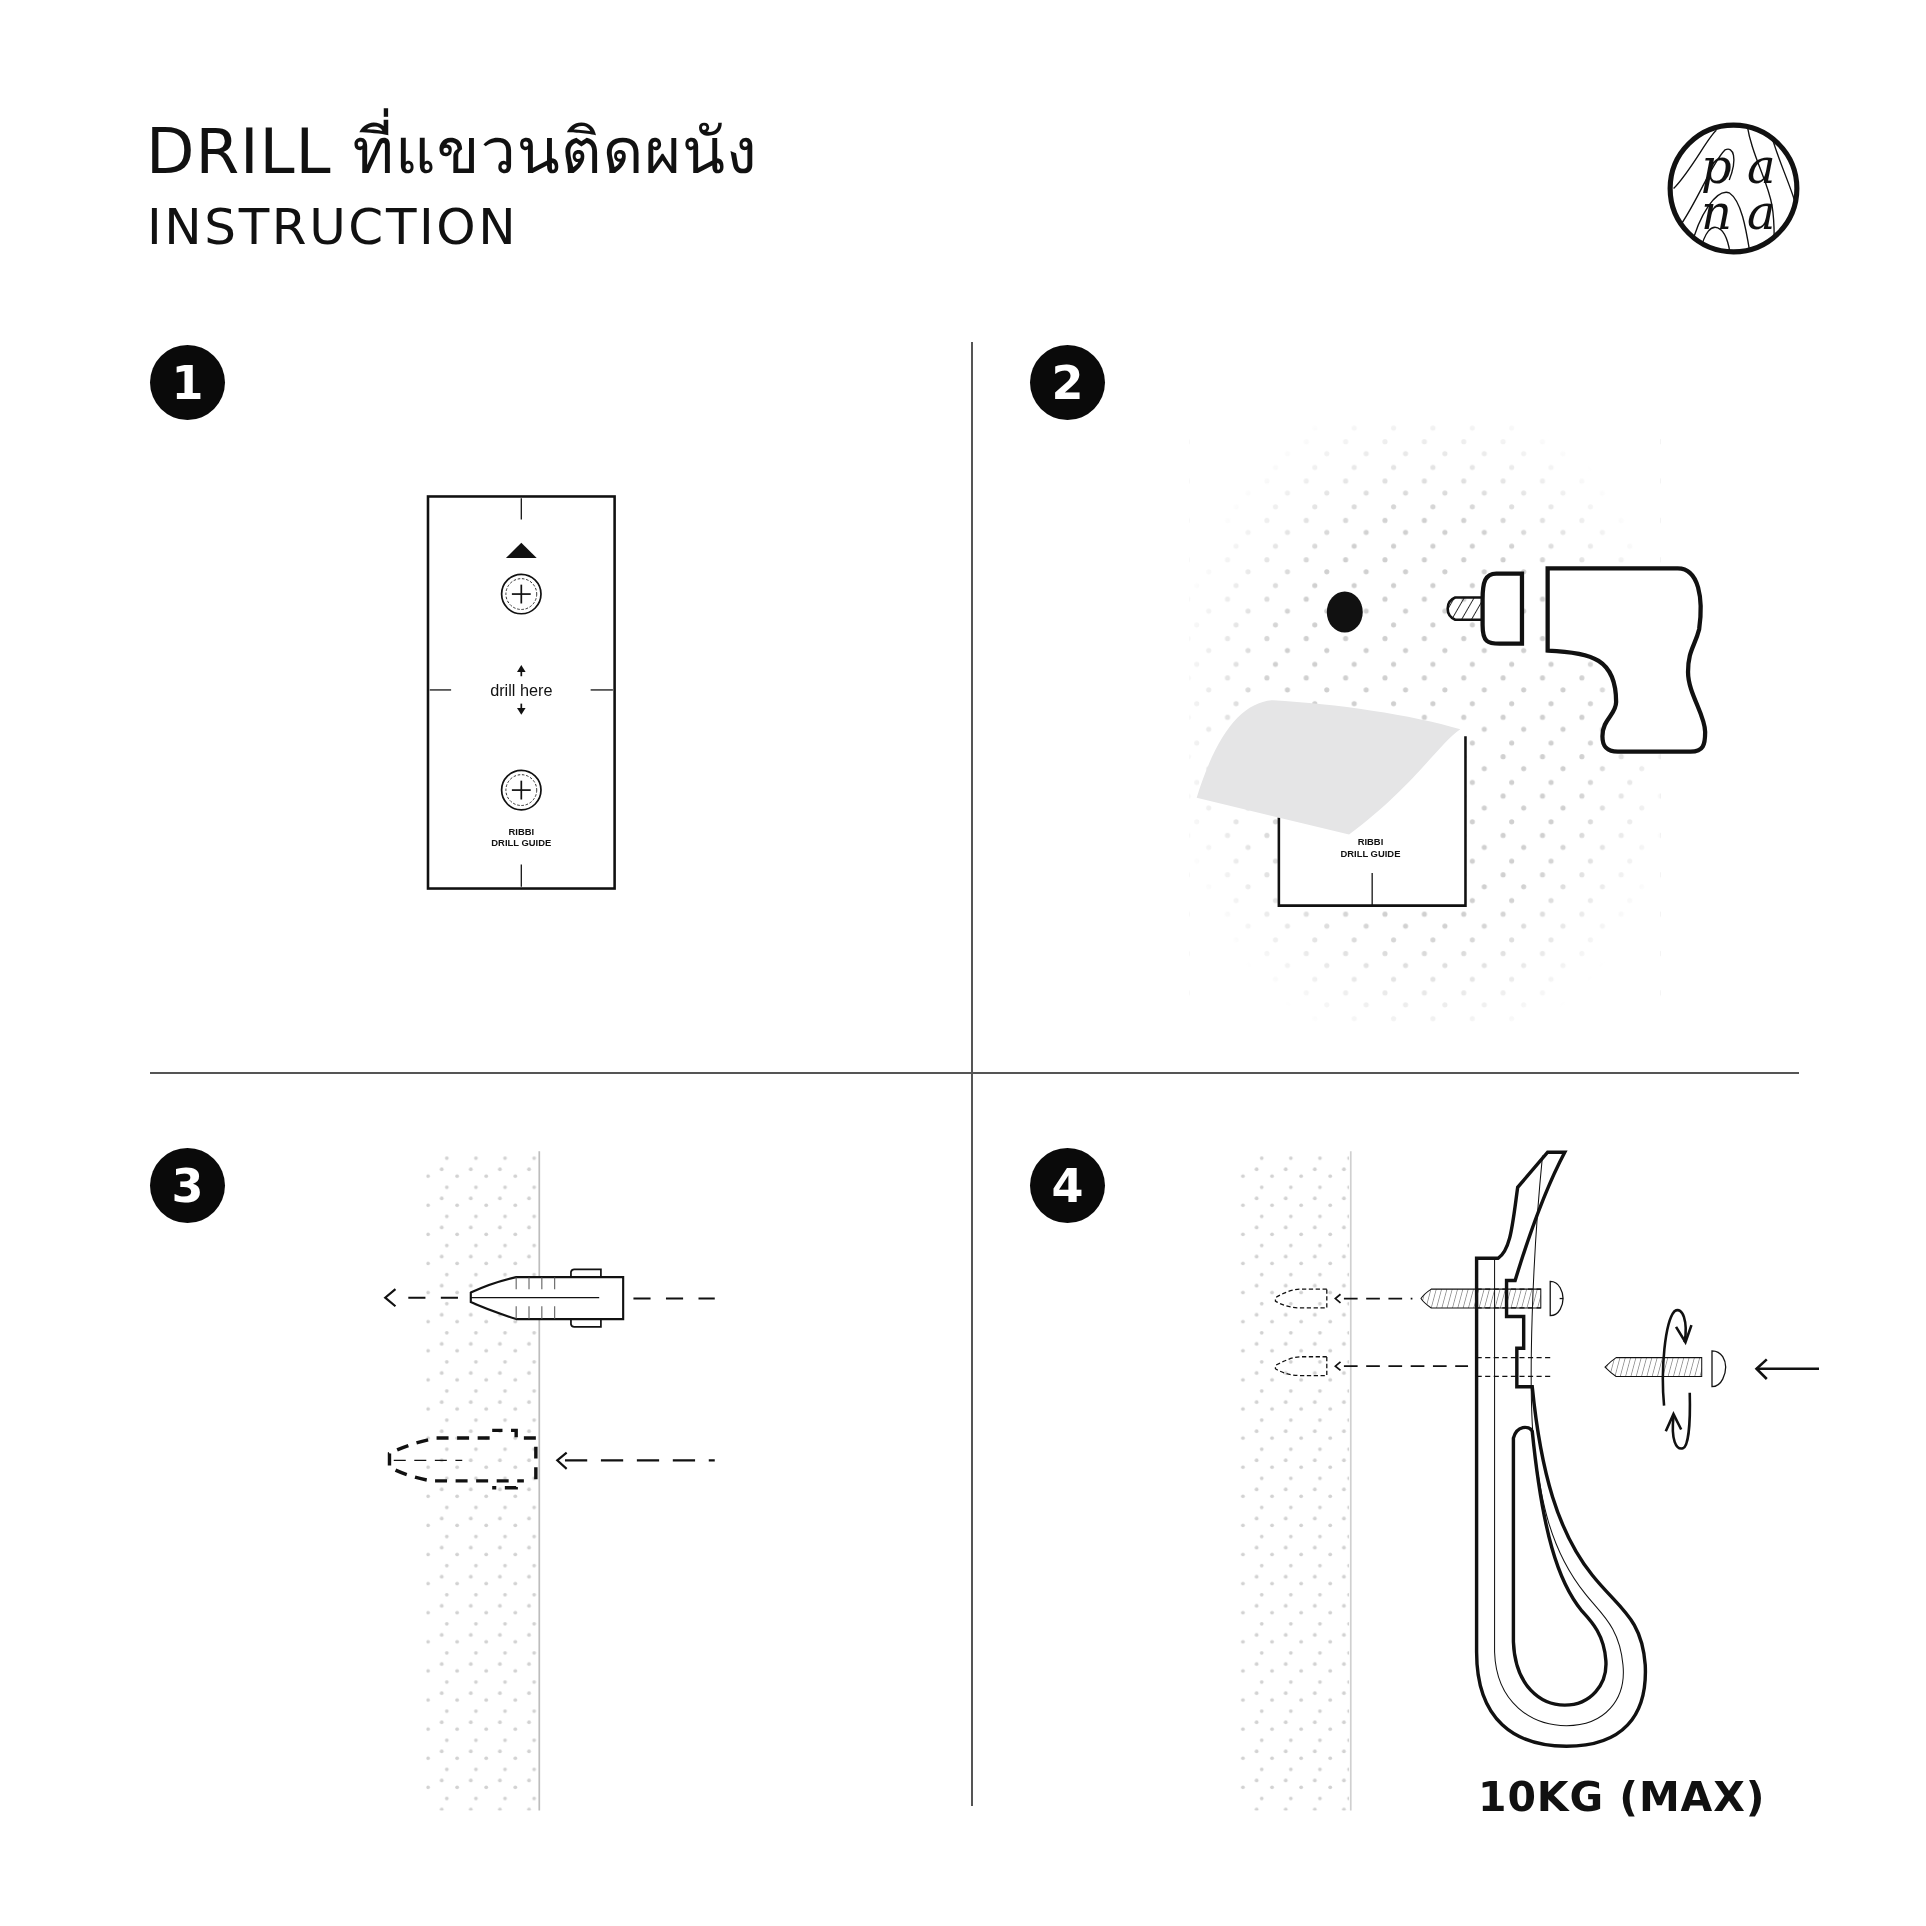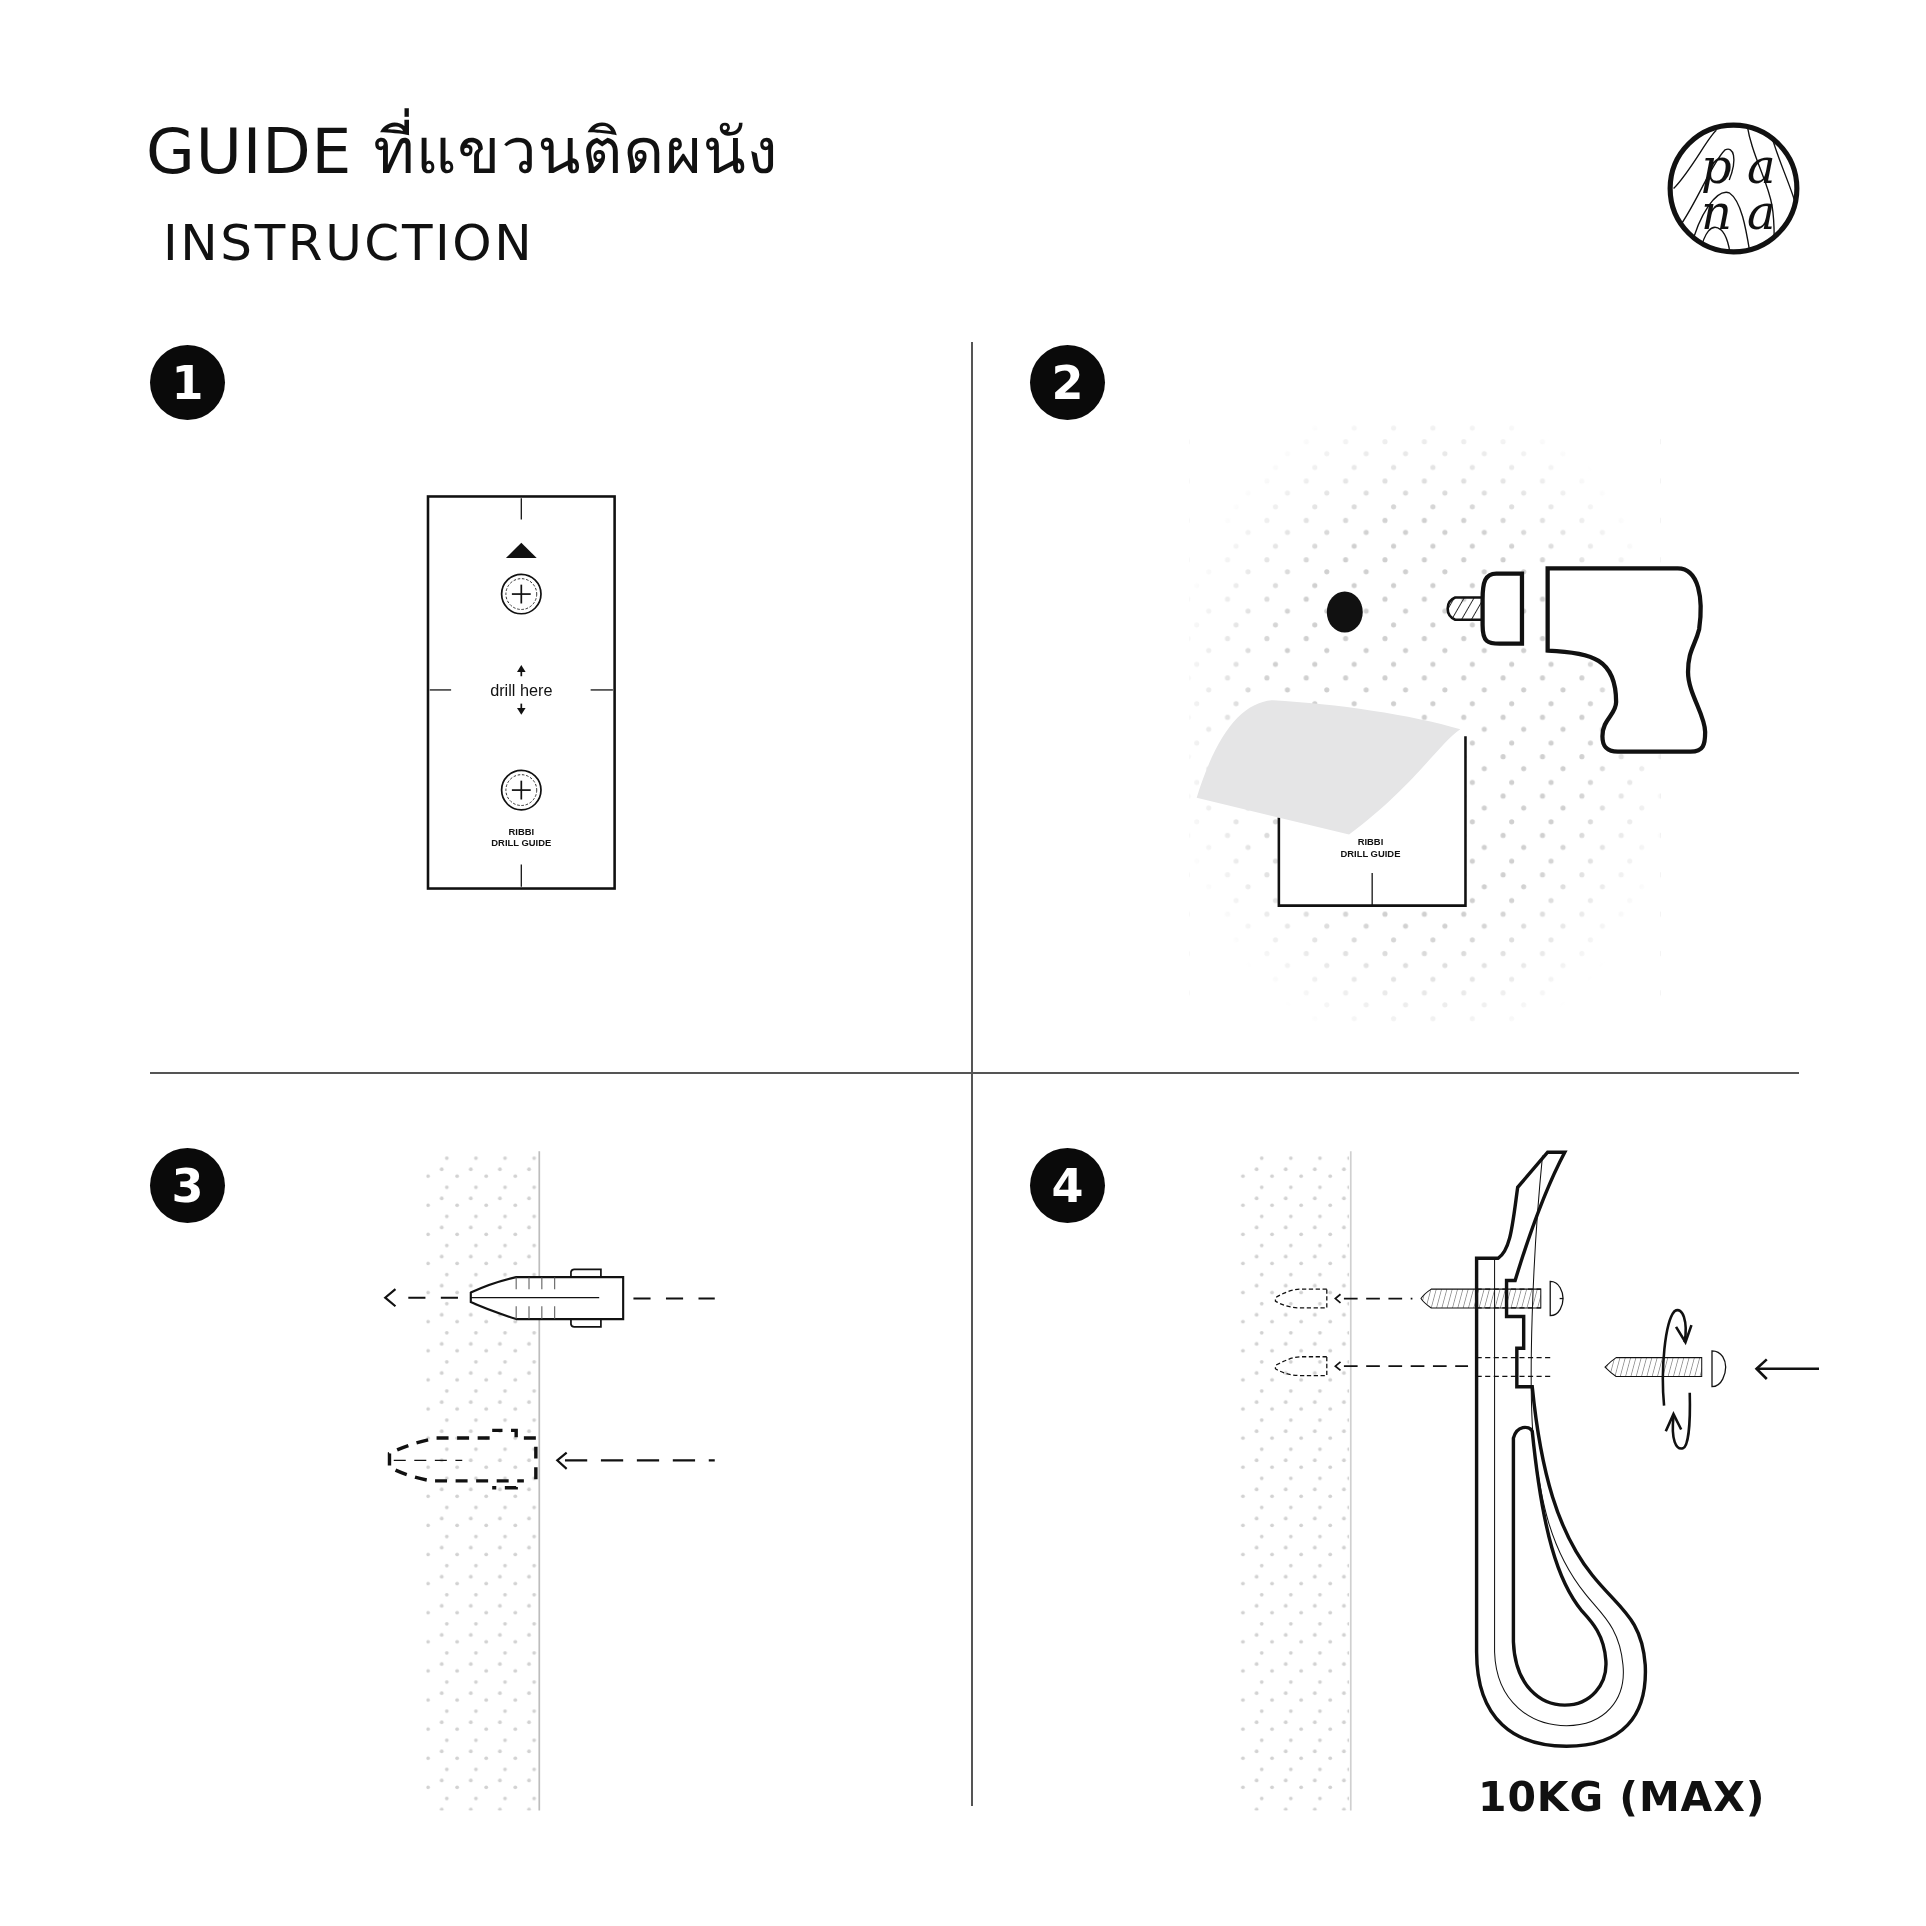--- a/index.html
+++ b/index.html
@@ -1,38 +1,38 @@
 <!DOCTYPE html>
 <html style="font-size:13.7px"><head>
 <meta charset="utf-8">
 <style>
   html, body { margin: 0; padding: 0; background: #ffffff; }
   body { width: 1926px; height: 1926px; position: relative; overflow: hidden;
          font-family: "Liberation Sans", "DejaVu Sans", sans-serif; color: #111; }
   .title { position: absolute; left: 146px; top: 120px; font-size: 63px; font-weight: 500;
            letter-spacing: 0.9px; line-height: 1; margin: 0; font-family: "DejaVu Sans", sans-serif; }
   .subtitle { position: absolute; left: 147px; top: 202px; font-size: 50px; font-weight: 400;
-              letter-spacing: 2.6px; line-height: 1; margin: 16px; font-family: "DejaVu Sans", sans-serif; }
+              letter-spacing: 2.6px; line-height: 1; margin: 0; font-family: "DejaVu Sans", sans-serif; }
   .logo { position: absolute; left: 1665px; top: 120px; width: 137px; height: 137px; }
   .logo-letter { position: absolute; font-family: "DejaVu Serif", serif; font-style: italic;
                  font-size: 48px; line-height: 1; color: #111; }
   .step-badge { position: absolute; width: 75px; height: 75px; border-radius: 50%; background: #0a0a0a;
                 color: #fff; font-family: "DejaVu Sans", sans-serif; font-weight: 700; font-size: 46px;
                 display: flex; align-items: center; justify-content: center; line-height: 1; }
   .divider-v { position: absolute; left: 971px; top: 342px; width: 1.7px; height: 1464px; background: #555; }
   .divider-h { position: absolute; left: 150px; top: 1072px; width: 1649px; height: 1.7px; background: #555; }
   svg.art { position: absolute; left: 0; top: 0; }
   .svg-text { font-family: "Liberation Sans", sans-serif; }
   .max-label { position: absolute; left: 1478px; top: 1777px; font-family: "DejaVu Sans", sans-serif;
                font-weight: 700; font-size: 41px; letter-spacing: 0.9px; line-height: 1; }
 </style>
 </head>
 <body>
 
-<h1 class="title">GUIDE ที่แขวนติดผนัง</h1>
+<h1 class="title">DRILL ที่แขวนติดผนัง</h1>
 <h2 class="subtitle">INSTRUCTION</h2>
 
 <div class="logo">
   <svg width="137" height="137" viewBox="0 0 160 160">
     <defs>
         <clipPath id="lc">
           <circle cx="80" cy="80" r="74"></circle>
         </clipPath>
       </defs>
     <g clip-path="url(#lc)" fill="none" stroke="#111" stroke-width="1.6">

